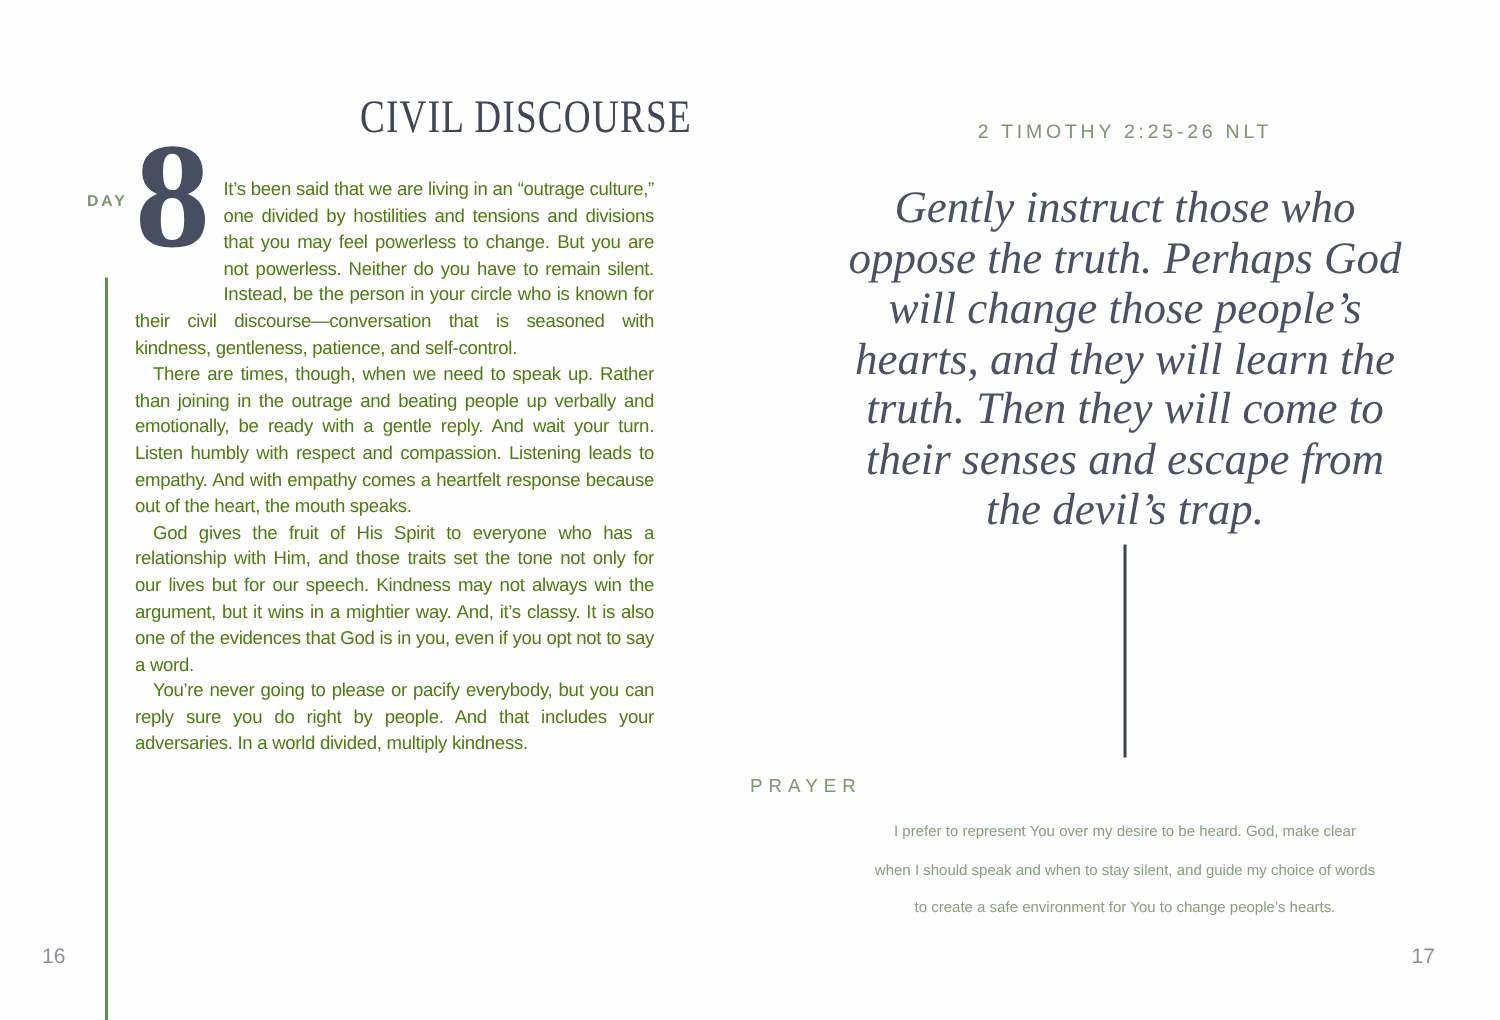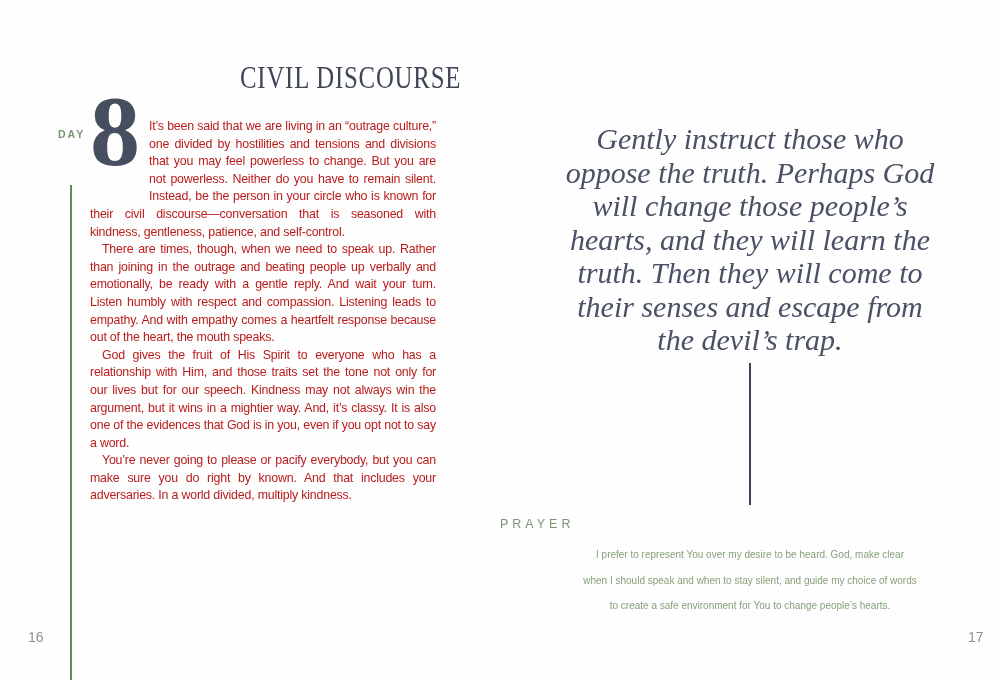--- a/index.html
+++ b/index.html
@@ -11,27 +11,27 @@
   
   .green-rule{position:absolute;left:70px;top:185px;width:1.5px;height:495px;background:#67885f;}
   .title{position:absolute;left:240px;top:60px;margin:0;
          font-family:"Liberation Serif",serif;font-weight:400;font-size:31px;color:#3f4655;
          letter-spacing:1px;transform:scaleX(0.80);transform-origin:left top;white-space:nowrap;}
   .day-label{position:absolute;left:58px;top:128px;font-size:10.5px;font-weight:700;
              letter-spacing:2px;color:#7b9671;}
   .day-number{position:absolute;left:90px;top:81px;font-family:"Liberation Serif",serif;
               font-weight:700;font-size:100px;line-height:1;color:#474e60;}
   .body-text{position:absolute;left:90px;top:118px;width:346px;font-size:12.4px;
-             line-height:17.6px;letter-spacing:-0.2px;color:#b91c1c;text-align:justify;}
+             line-height:17.6px;letter-spacing:-0.2px;color:#4d7c0f;text-align:justify;}
   .body-text p{margin:0;}
   .para.indent{text-indent:12px;}
   .dropcap-space{float:left;width:59px;height:71px;}
   .page-num{position:absolute;font-size:14px;color:#8d9197;}
   .left-num{left:28px;top:629px;}
-  .right-num{left:468px;top:629px;}
+  .right-num{left:441px;top:629px;}
 
   
   .verse-ref{position:absolute;left:0;top:80px;width:500px;text-align:center;
              font-size:13px;letter-spacing:2.5px;color:#7b9671;}
   .verse-quote{position:absolute;left:65px;top:109px;width:370px;text-align:center;
                font-family:Liberation Serif, serif;font-style:italic;font-size:30px;
                line-height:33.5px;color:#4a5164;margin-top:13px;}
   .divider{position:absolute;left:249px;top:363px;width:2px;height:142px;background:#3c4354;}
   .prayer-label{position:absolute;left:0;top:517px;width:500px;text-align:left;
                 font-size:12.5px;letter-spacing:4px;color:#7b9671;}
@@ -46,27 +46,28 @@
   <section class="page left">
     <div class="green-rule"></div>
     <h1 class="title">CIVIL DISCOURSE</h1>
     <div class="day-label">DAY</div>
     <div class="day-number">8</div>
 
     <div class="body-text">
       <p class="para first"><span class="dropcap-space"></span><span>It’s been said that we are living in an “outrage culture,” one divided by hostilities and tensions and divisions that you may feel powerless to change. But you are not powerless. Neither do you have to remain silent. Instead, be the person in your circle who is known for their civil discourse—conversation that is seasoned with kindness, gentleness, patience, and self-control.</span></p>
       <p class="para indent">There are times, though, when we need to speak up. Rather than joining in the outrage and beating people up verbally and emotionally, be ready with a gentle reply. And wait your turn. Listen humbly with respect and compassion. Listening leads to empathy. And with empathy comes a heartfelt response because out of the heart, the mouth speaks.</p>
       <p class="para indent">God gives the fruit of His Spirit to everyone who has a relationship with Him, and those traits set the tone not only for our lives but for our speech. Kindness may not always win the argument, but it wins in a mightier way. And, it’s classy. It is also one of the evidences that God is in you, even if you opt not to say a word.</p>
-      <p class="para indent">You’re never going to please or pacify everybody, but you can make sure you do right by known. And that includes your adversaries. In a world divided, multiply kindness.</p>
+      <p class="para indent">You’re never going to please or pacify everybody, but you can reply sure you do right by people. And that includes your adversaries. In a world divided, multiply kindness.</p>
     </div>
 
     <div class="page-num left-num">16</div>
   </section>
 
   <section class="page right">
+    <div class="verse-ref">2 TIMOTHY 2:25-26 NLT</div>
     <div class="verse-quote">Gently instruct those who oppose the truth. Perhaps God will change those people’s hearts, and they will learn the truth. Then they will come to their senses and escape from the devil’s trap.</div>
     <div class="divider"></div>
     <div class="prayer-label">PRAYER</div>
     <div class="prayer-text">I prefer to represent You over my desire to be heard. God, make clear when I should speak and when to stay silent, and guide my choice of words to create a safe environment for You to change people’s hearts.</div>
     <div class="page-num right-num">17</div>
   </section>
 
 </div>
 
 </body></html>

